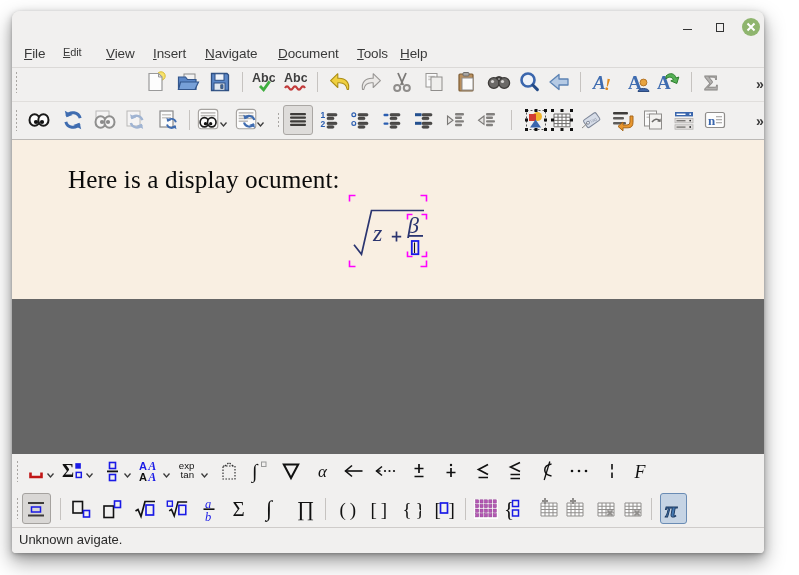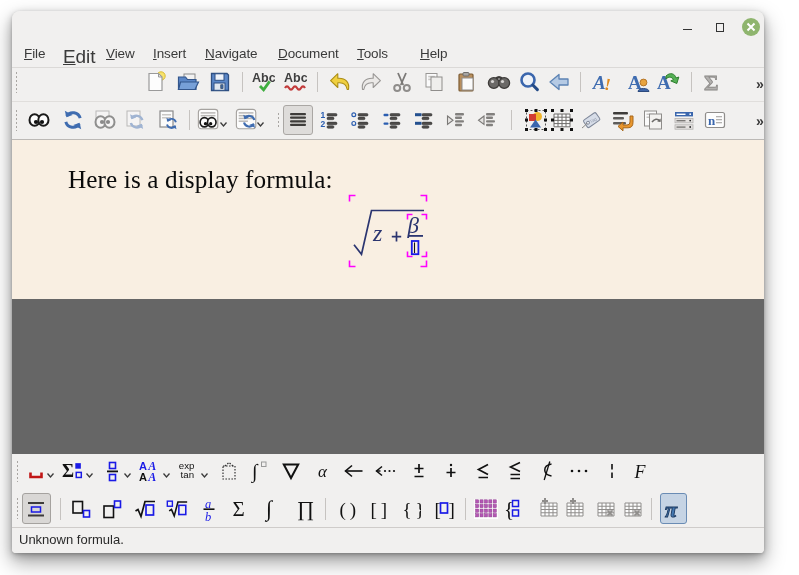--- a/index.html
+++ b/index.html
@@ -9,27 +9,27 @@
 </style></head><body>
 <div id="win">
 <div class="abs" style="left:0;top:0;width:752px;height:29px;background:#f1f0ef;border-radius:8px 8px 0 0"></div>
 <div class="abs" style="left:671px;top:17.5px;width:9px;height:1.8px;background:#333"></div>
 <div class="abs" style="left:703.5px;top:12px;width:8.5px;height:8.5px;border:1.6px solid #333"></div>
 <div class="abs" style="left:730px;top:7px;width:18px;height:18px;border-radius:50%;background:#8fb56e"></div>
 <svg class="abs" style="left:734px;top:11px" width="10" height="10">
       <path d="M1.5 1.5 l7 7 M8.5 1.5 l-7 7" stroke="#fff" stroke-width="2"></path>
     </svg>
 <div class="abs" style="left:12px;top:35px;font-size:13.5px;color:#3a3a3a;letter-spacing:-0.1px"><span style="text-decoration:underline">F</span>ile</div>
-<div class="abs" style="left:51px;top:35px;font-size:19px;color:#3a3a3a;letter-spacing:-0.1px"><span style="text-decoration:underline">E</span>dit</div>
+<div class="abs" style="left:51px;top:35px;font-size:11px;color:#3a3a3a;letter-spacing:-0.1px"><span style="text-decoration:underline">E</span>dit</div>
 <div class="abs" style="left:94px;top:35px;font-size:13.5px;color:#3a3a3a;letter-spacing:-0.1px"><span style="text-decoration:underline">V</span>iew</div>
 <div class="abs" style="left:141px;top:35px;font-size:13.5px;color:#3a3a3a;letter-spacing:-0.1px"><span style="text-decoration:underline">I</span>nsert</div>
 <div class="abs" style="left:193px;top:35px;font-size:13.5px;color:#3a3a3a;letter-spacing:-0.1px"><span style="text-decoration:underline">N</span>avigate</div>
 <div class="abs" style="left:266px;top:35px;font-size:13.5px;color:#3a3a3a;letter-spacing:-0.1px"><span style="text-decoration:underline">D</span>ocument</div>
 <div class="abs" style="left:345px;top:35px;font-size:13.5px;color:#3a3a3a;letter-spacing:-0.1px"><span style="text-decoration:underline">T</span>ools</div>
-<div class="abs" style="left:408px;top:35px;font-size:13.5px;color:#3a3a3a;letter-spacing:-0.1px"><span style="text-decoration:underline">H</span>elp</div>
+<div class="abs" style="left:388px;top:35px;font-size:13.5px;color:#3a3a3a;letter-spacing:-0.1px"><span style="text-decoration:underline">H</span>elp</div>
 <div class="abs" style="left:0;top:56px;width:752px;height:1px;background:#dbd9d7"></div>
 <div style="position:absolute;left:3px;top:60.0px;width:3px;height:22px;background-image:radial-gradient(circle, #a9a6a3 36%, transparent 40%);background-size:3px 4px"></div>
 <div class="ic " style="left:144px;top:71px">
       <svg width="24" height="24" viewBox="0 0 24 24">
         <circle cx="17" cy="6" r="4.2" fill="#f7e36b" stroke="#d9bb34" stroke-width="1"></circle>
         <path d="M5 3.5 h9.5 l3.5 3.5 v13.5 h-13 z" fill="#fdfdfd" stroke="#9a9a9a" stroke-width="1.2"></path>
         <path d="M14.5 3.5 l3.5 3.5 h-3.5 z" fill="#e4e4e4" stroke="#9a9a9a" stroke-width="1"></path>
       </svg>
     </div>
 <div class="ic " style="left:176px;top:71px">
@@ -404,21 +404,21 @@
         <rect x="13" y="14" width="6" height="1.3" fill="#b3b1af"></rect>
       </svg>
     </div>
 <div class="ic " style="left:751px;top:109px">
       <svg width="16" height="24" viewBox="0 0 16 24">
         <text x="1" y="17.5" font-family="Liberation Sans" font-size="14" font-weight="bold" fill="#3a3a3a">»</text>
       </svg>
     </div>
 <div class="abs" style="left:0;top:128px;width:752px;height:160px;background:#f9efe2;border-top:1px solid #bcb9b6"></div>
 <div class="abs" style="left:0;top:288px;width:752px;height:155px;background:#666"></div>
-<div class="abs" style="left:56px;top:156px;font-family:'Liberation Serif',serif;font-size:25.2px;line-height:25px;letter-spacing:0.12px;color:#0a0a0a">Here is a display formula:</div>
+<div class="abs" style="left:56px;top:156px;font-family:'Liberation Serif',serif;font-size:25.2px;line-height:25px;letter-spacing:0.12px;color:#0a0a0a">Here is a display ocument:</div>
 <svg class="abs" style="left:318px;top:169px" width="110" height="95" viewBox="0 0 110 95">
       <path d="M19.5 21.5 v-6 h6" fill="none" stroke="#ff00ff" stroke-width="1.6"></path>
       <path d="M96.5 21.5 v-6 h-6" fill="none" stroke="#ff00ff" stroke-width="1.6"></path>
       <path d="M19.5 80.5 v6 h6" fill="none" stroke="#ff00ff" stroke-width="1.6"></path>
       <path d="M96.5 80.5 v6 h-6" fill="none" stroke="#ff00ff" stroke-width="1.6"></path>
       <path d="M77.5 39.5 v-5 h5" fill="none" stroke="#ff00ff" stroke-width="1.6"></path>
       <path d="M96.5 39.5 v-5 h-5" fill="none" stroke="#ff00ff" stroke-width="1.6"></path>
       <path d="M77.5 71.5 v5 h5" fill="none" stroke="#ff00ff" stroke-width="1.6"></path>
       <path d="M96.5 71.5 v5 h-5" fill="none" stroke="#ff00ff" stroke-width="1.6"></path>
       <path d="M24 64.7 L31.5 74.3 41.5 30.5 H94" fill="none" stroke="#2b3570" stroke-width="1.7" stroke-linejoin="miter"></path>
@@ -753,13 +753,13 @@
       </svg>
     </div>
 <div style="position:absolute;left:639px;top:487.0px;width:1px;height:22px;background:#c6c3c0"></div>
 <div class="abs" style="left:648px;top:482px;width:27px;height:31px;background:#c6d4e4;border:1px solid #6a8cb4;border-radius:3px"></div>
 <div class="ic " style="left:661px;top:498px">
       <svg width="24" height="26" viewBox="0 0 24 26">
         <text x="4" y="20.5" font-family="Liberation Serif" font-size="22" font-style="italic" font-weight="bold" fill="#4479b2" stroke="#1d3a61" stroke-width="0.9">π</text>
       </svg>
     </div>
 <div class="abs" style="left:0;top:516px;width:752px;height:26px;background:#f1f0ef;border-top:1px solid #cfccca;border-radius:0 0 4px 4px"></div>
-<div class="abs" style="left:7px;top:521px;font-size:13px;color:#2a2a2a">Unknown formula.</div>
+<div class="abs" style="left:7px;top:521px;font-size:13px;color:#2a2a2a">Unknown avigate.</div>
 </div>
 </body></html>

